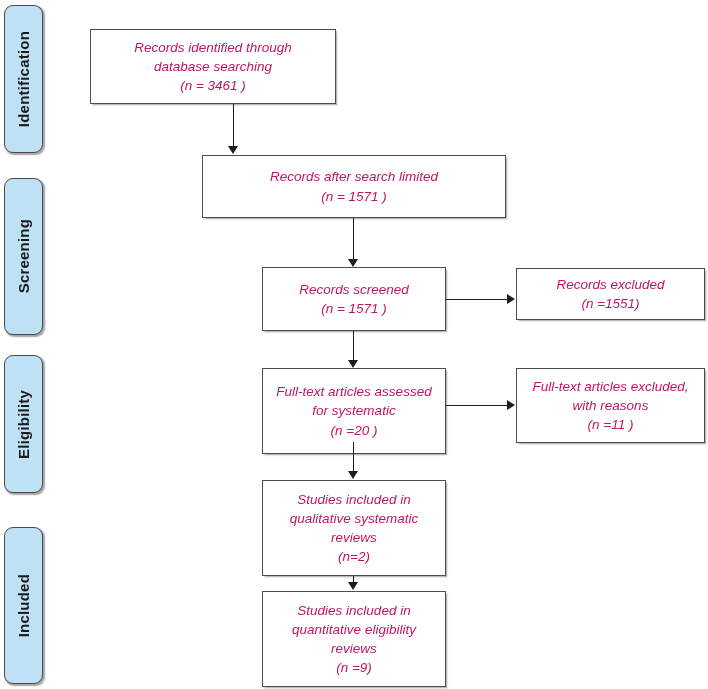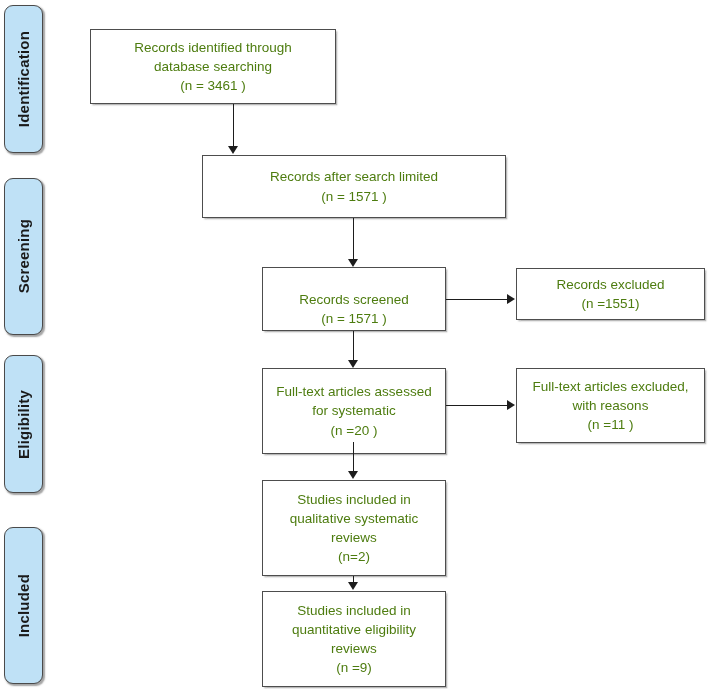--- a/index.html
+++ b/index.html
@@ -46,24 +46,25 @@
     position: absolute;
     box-sizing: border-box;
     background: #ffffff;
     border: 1.5px solid #4d4d4d;
     box-shadow: 1.5px 1.5px 1.5px rgba(100,100,100,0.45);
     display: flex;
     flex-direction: column;
     align-items: center;
     justify-content: center;
     text-align: center;
-    color: #4d7c0f;
+    color: #be185d;
     font-size: 13.5px;
     line-height: 1.42;
-    padding: 2px 6px;
+    padding: 18px 6px;
+    font-style: italic;
   }
   .box .line { display: block; white-space: nowrap; }
 
   
   .vline {
     position: absolute;
     width: 0;
     border-left: 1.6px solid #1d1d1d;
   }
   .hline {
@@ -119,21 +120,21 @@
   <div class="arrow-down" style="left:228px; top:146px;"></div>
 
   <div class="box" style="left:202px; top:155px; width:304px; height:63px;">
     <span class="line">Records after search limited</span>
     <span class="line">(n =  1571 )</span>
   </div>
 
   <div class="vline" style="left:353px; top:218px; height:42px;"></div>
   <div class="arrow-down" style="left:348px; top:259px;"></div>
 
-  <div class="box" style="left:262px; top:267px; width:184px; height:64px;justify-content:flex-end;">
+  <div class="box" style="left:262px; top:267px; width:184px; height:64px;">
     <span class="line">Records screened</span>
     <span class="line">(n =  1571 )</span>
   </div>
 
   <div class="hline" style="left:446px; top:299px; width:62px;"></div>
   <div class="arrow-right" style="left:507px; top:294px;"></div>
 
   <div class="box" style="left:516px; top:268px; width:189px; height:52px;">
     <span class="line">Records excluded</span>
     <span class="line">(n =1551)</span>

